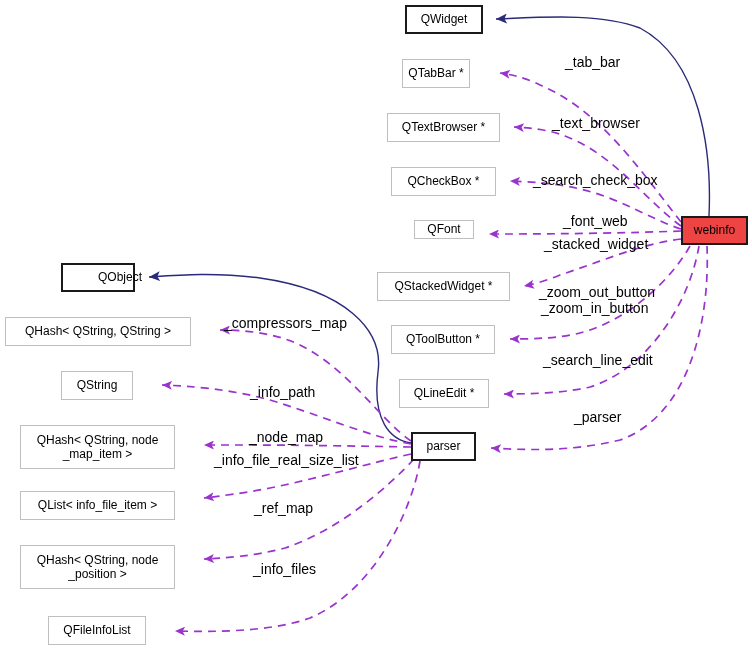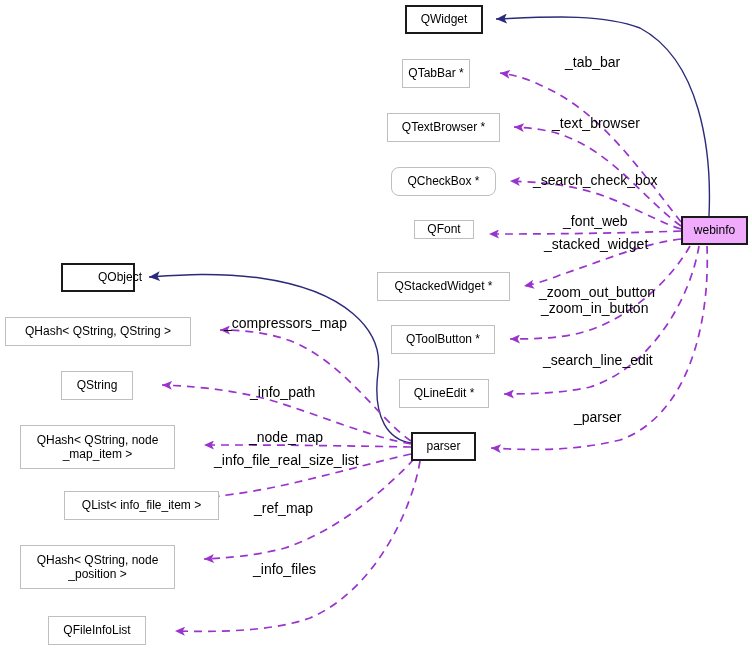--- a/index.html
+++ b/index.html
@@ -36,21 +36,21 @@
     background: #ffffff;
     border: 1px solid #bfbfbf;
     white-space: pre;
     z-index: 3;
   }
   .node.base {
     border: 2px solid #1a1a1a;
   }
   .node.focus {
     border: 2px solid #1a1a1a;
-    background: #f0abfc;
+    background: #ef4444;
   }
   .edge-label {
     position: absolute;
     font-size: 14px;
     color: #000000;
     white-space: pre;
     z-index: 2;
     line-height: 1.18;
   }
 </style>
@@ -98,33 +98,33 @@
     <path d="M 411,454 C 370,463 320,478 270,488 C 245,493 220,496 204,498" fill="none" stroke="#9a32cd" stroke-width="1.7" stroke-dasharray="8,6" marker-end="url(#arrow-usage)"></path>
 
     <path d="M 414,459 C 390,485 340,530 285,548 C 255,556 225,558 204,559" fill="none" stroke="#9a32cd" stroke-width="1.7" stroke-dasharray="8,6" marker-end="url(#arrow-usage)"></path>
 
     <path d="M 420,461 C 412,510 375,590 310,618 C 270,632 215,632 175,631" fill="none" stroke="#9a32cd" stroke-width="1.7" stroke-dasharray="8,6" marker-end="url(#arrow-usage)"></path>
   </svg>
 
   <div class="node base" style="left:405px; top:5px;   width:78px;  height:29px;">QWidget</div>
   <div class="node" style="left:402px; top:59px;  width:68px;  height:29px;">QTabBar *</div>
   <div class="node" style="left:387px; top:113px; width:113px; height:29px;">QTextBrowser *</div>
-  <div class="node" style="left:391px; top:167px; width:105px; height:29px;border-radius:8px;">QCheckBox *</div>
+  <div class="node" style="left:391px; top:167px; width:105px; height:29px;">QCheckBox *</div>
   <div class="node" style="left:414px; top:220px; width:60px;  height:19px;">QFont</div>
   <div class="node" style="left:377px; top:272px; width:133px; height:29px;">QStackedWidget *</div>
   <div class="node" style="left:391px; top:325px; width:104px; height:29px;">QToolButton *</div>
   <div class="node" style="left:399px; top:379px; width:90px;  height:29px;">QLineEdit *</div>
   <div class="node focus" style="left:681px; top:216px; width:67px;  height:29px;">webinfo</div>
   <div class="node base" style="left:411px; top:432px; width:65px;  height:29px;">parser</div>
   <div class="node base" style="left:61px;  top:263px; width:74px;  height:29px;padding-left:44px;">QObject</div>
   <div class="node" style="left:5px;  top:317px; width:186px; height:29px;">QHash&lt; QString, QString &gt;</div>
   <div class="node" style="left:61px;  top:371px; width:72px;  height:29px;">QString</div>
   <div class="node" style="left:20px; top:425px; width:155px; height:44px;">QHash&lt; QString, node
 _map_item &gt;</div>
-  <div class="node" style="left:20px; top:491px; width:155px; height:29px;margin-left:44px;">QList&lt; info_file_item &gt;</div>
+  <div class="node" style="left:20px; top:491px; width:155px; height:29px;">QList&lt; info_file_item &gt;</div>
   <div class="node" style="left:20px;  top:545px; width:155px; height:44px;">QHash&lt; QString, node
 _position &gt;</div>
   <div class="node" style="left:48px;  top:616px; width:98px;  height:29px;">QFileInfoList</div>
 
   <div class="edge-label" style="left:565px; top:54px;">_tab_bar</div>
   <div class="edge-label" style="left:552px; top:115px;">_text_browser</div>
   <div class="edge-label" style="left:533px; top:172px;">_search_check_box</div>
   <div class="edge-label" style="left:563px; top:213px;">_font_web</div>
   <div class="edge-label" style="left:544px; top:236px;">_stacked_widget</div>
   <div class="edge-label" style="left:539px; top:284px;">_zoom_out_button</div>

